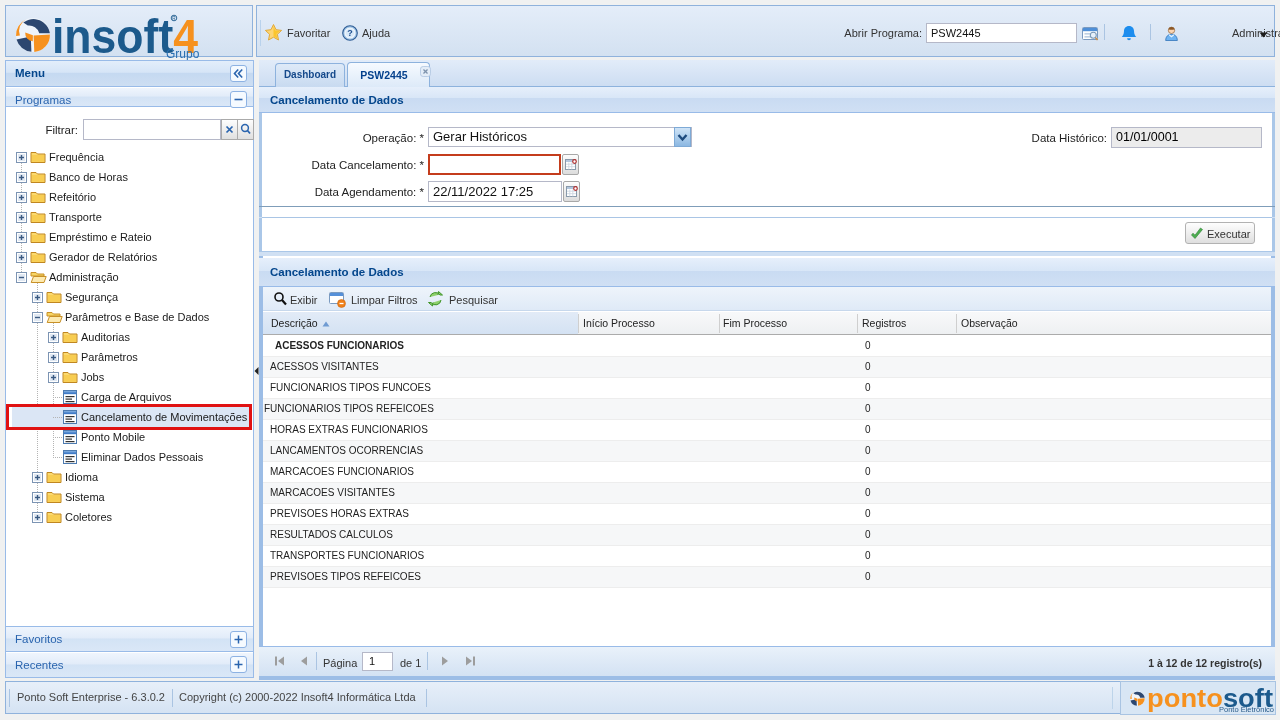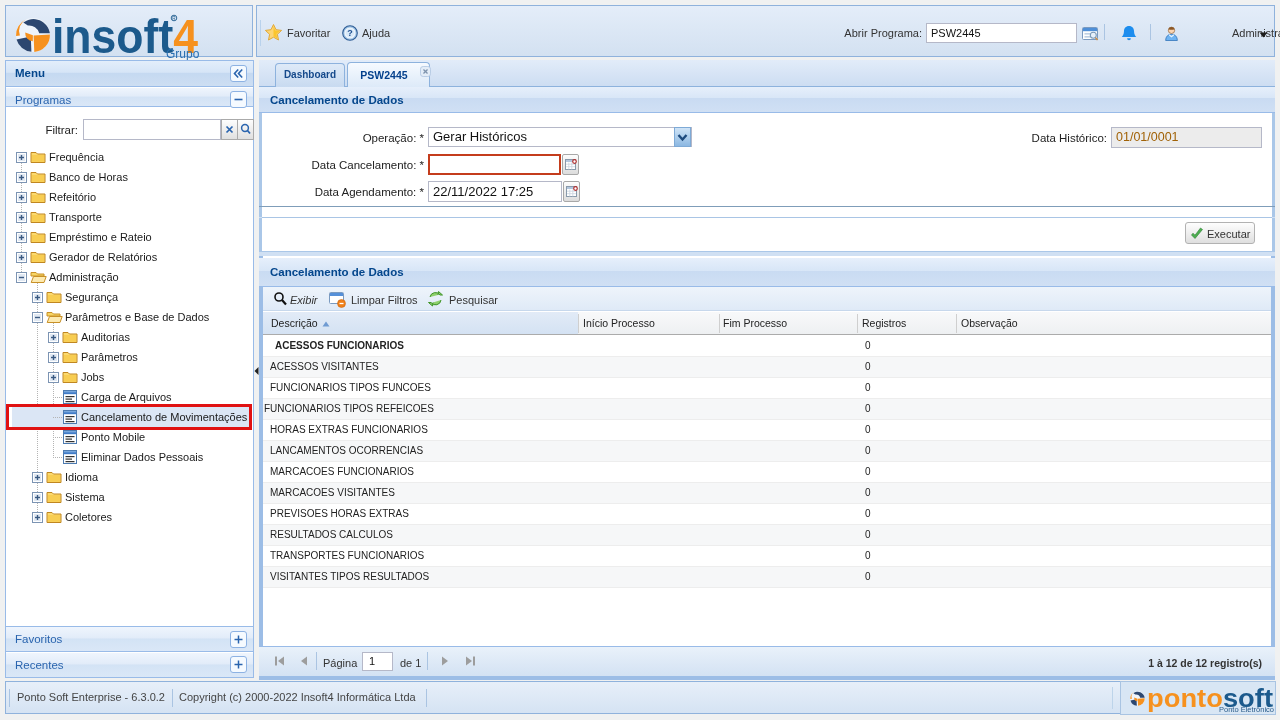--- a/index.html
+++ b/index.html
@@ -368,41 +368,41 @@
 <div class="abs" style="left:304px;top:121px;width:17px;height:21px;background:linear-gradient(#fdfdfd,#dcdcdc);border:1px solid #a8a8a8;border-radius:2px;"><svg width="15" height="19" viewBox="0 0 15 19">
         <rect x="2.5" y="4.5" width="10" height="10" fill="#fff" stroke="#8899aa"></rect>
         <rect x="3" y="5" width="9" height="2" fill="#b3c6de"></rect>
         <line x1="3" y1="9.2" x2="12" y2="9.2" stroke="#c9d4e0" stroke-width="0.8"></line>
         <line x1="3" y1="11.7" x2="12" y2="11.7" stroke="#c9d4e0" stroke-width="0.8"></line>
         <line x1="5.8" y1="7.5" x2="5.8" y2="14.5" stroke="#c9d4e0" stroke-width="0.8"></line>
         <line x1="8.8" y1="7.5" x2="8.8" y2="14.5" stroke="#c9d4e0" stroke-width="0.8"></line>
         <circle cx="11.5" cy="6.5" r="1.8" fill="#fff" stroke="#b03030" stroke-width="1.2"></circle>
       </svg></div>
 <div class="flabel" style="left:708px;top:72px;width:140px;">Data Histórico:</div>
-<div class="field" style="left:852px;top:67px;width:151px;height:21px;background:#ececec;color:#a16207;line-height:19px;font-size:12.5px;">01/01/0001</div>
+<div class="field" style="left:852px;top:67px;width:151px;height:21px;background:#ececec;color:#000000;line-height:19px;font-size:12.5px;">01/01/0001</div>
 <div class="abs" style="left:0;top:146px;width:1016px;height:1px;background:#7f9db9;"></div>
 <div class="abs" style="left:0;top:147px;width:1016px;height:10px;background:#fff;border-left:3px solid #aac7e8;border-right:3px solid #aac7e8;"></div>
 <div class="abs" style="left:3px;top:157px;width:1010px;height:1px;background:#a9c5e5;"></div>
 <div class="abs" style="left:0;top:158px;width:1016px;height:34px;background:#fff;border-left:3px solid #aac7e8;border-right:3px solid #aac7e8;border-bottom:1px solid #aac7e8;"></div>
 <div class="abs" style="left:926px;top:162px;width:70px;height:22px;background:linear-gradient(#fefefe,#dfdfdf);border:1px solid #b2b2b2;border-radius:3px;">
 <svg class="abs" style="left:4px;top:4px" width="14" height="14" viewBox="0 0 14 14">
         <path d="M1.5 8 L5 11.5 L12.5 2.5 L10.5 1 L5 8.2 L3 6.2 Z" fill="#4caf50" stroke="#2e7d32" stroke-width="0.6"></path>
       </svg>
 <div class="abs" style="left:21px;top:5px;font-size:11px;color:#333;">Executar</div>
     </div>
 <div class="abs" style="left:0;top:196px;width:1016px;height:424px;background:#fff;border-left:4px solid #9cbde6;border-right:4px solid #9cbde6;border-bottom:4px solid #9cbde6;"></div>
 <div class="abs ghdr" style="left:0;top:198px;width:1016px;height:29px;">
       <div class="abs" style="left:11px;top:8px;">Cancelamento de Dados</div>
     </div>
 <div class="abs" style="left:4px;top:227px;width:1008px;height:24px;background:linear-gradient(#eef4fb,#dfeaf7);border-bottom:1px solid #c7d8ec;"></div>
 <svg class="abs" style="left:14px;top:231px" width="15" height="15" viewBox="0 0 15 15">
       <circle cx="6" cy="6" r="4" fill="none" stroke="#111" stroke-width="1.6"></circle>
       <line x1="9" y1="9" x2="13" y2="13.5" stroke="#111" stroke-width="2.2"></line>
     </svg>
-<div class="tbtext" style="left:31px;top:234px;font-style:italic;">Exibir</div>
+<div class="tbtext" style="left:31px;top:234px;">Exibir</div>
 <svg class="abs" style="left:70px;top:231px" width="17" height="17" viewBox="0 0 17 17">
       <rect x="0.5" y="1.5" width="14" height="11" rx="1" fill="#fff" stroke="#7a9ac0"></rect>
       <rect x="1" y="2" width="13" height="3" fill="#5590d9"></rect>
       <circle cx="12.5" cy="12.5" r="4" fill="#f08019" stroke="#c05e08" stroke-width="0.5"></circle>
       <line x1="10.5" y1="12.5" x2="14.5" y2="12.5" stroke="#fff" stroke-width="1.3"></line>
     </svg>
 <div class="tbtext" style="left:92px;top:234px;">Limpar Filtros</div>
 <svg class="abs" style="left:168px;top:231px" width="17" height="16" viewBox="0 0 17 16">
       <path d="M3 6 A5.5 5.5 0 0 1 13 4 L15.5 4 L11.5 0.5 L11 4" fill="#8ed06c" stroke="#3f9428" stroke-width="1"></path>
       <path d="M14 9 A5.5 5.5 0 0 1 4 11.5 L1.5 11.5 L5.5 15 L6 11.5" fill="#8ed06c" stroke="#3f9428" stroke-width="1"></path>
@@ -460,21 +460,21 @@
     </div>
 <div class="grow" style="top:465px;background:#f6f7f8;">
       <div class="gcol" style="left:7px;">RESULTADOS CALCULOS</div>
       <div class="gcol" style="left:602px;">0</div>
     </div>
 <div class="grow" style="top:486px;background:#fff;">
       <div class="gcol" style="left:7px;">TRANSPORTES FUNCIONARIOS</div>
       <div class="gcol" style="left:602px;">0</div>
     </div>
 <div class="grow" style="top:507px;background:#f6f7f8;">
-      <div class="gcol" style="left:7px;">VISITANTES TIPOS RESULTADOS</div>
+      <div class="gcol" style="left:7px;">PREVISOES TIPOS REFEICOES</div>
       <div class="gcol" style="left:602px;">0</div>
     </div>
 <div class="abs" style="left:0;top:586px;width:1016px;height:30px;background:linear-gradient(#e9f1fa,#d3e2f3);border-top:1px solid #99bbe8;"></div>
 <svg class="abs" style="left:13px;top:593px" width="16" height="16" viewBox="0 0 16 16">
       <path d="M4 3.5 L4 12.5" stroke="#9d9d9d" stroke-width="2"></path>
       <path d="M12 3.5 L6 8 L12 12.5 Z" fill="#9d9d9d"></path>
     </svg>
 <svg class="abs" style="left:37px;top:593px" width="16" height="16" viewBox="0 0 16 16">
       <path d="M11 3.5 L5 8 L11 12.5 Z" fill="#9d9d9d"></path>
     </svg>

